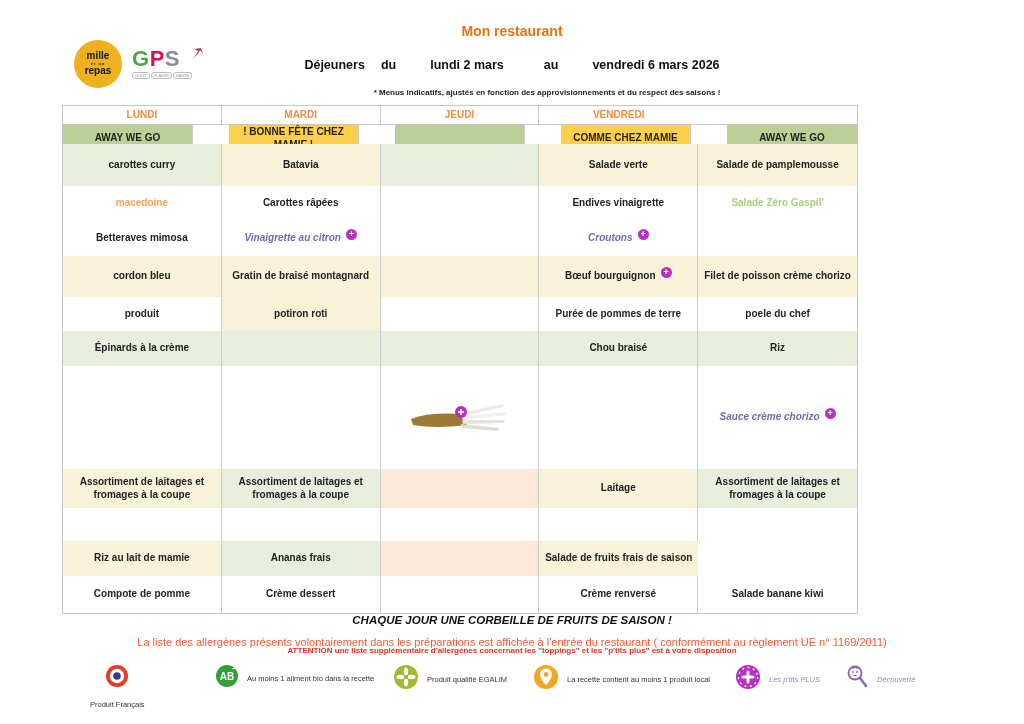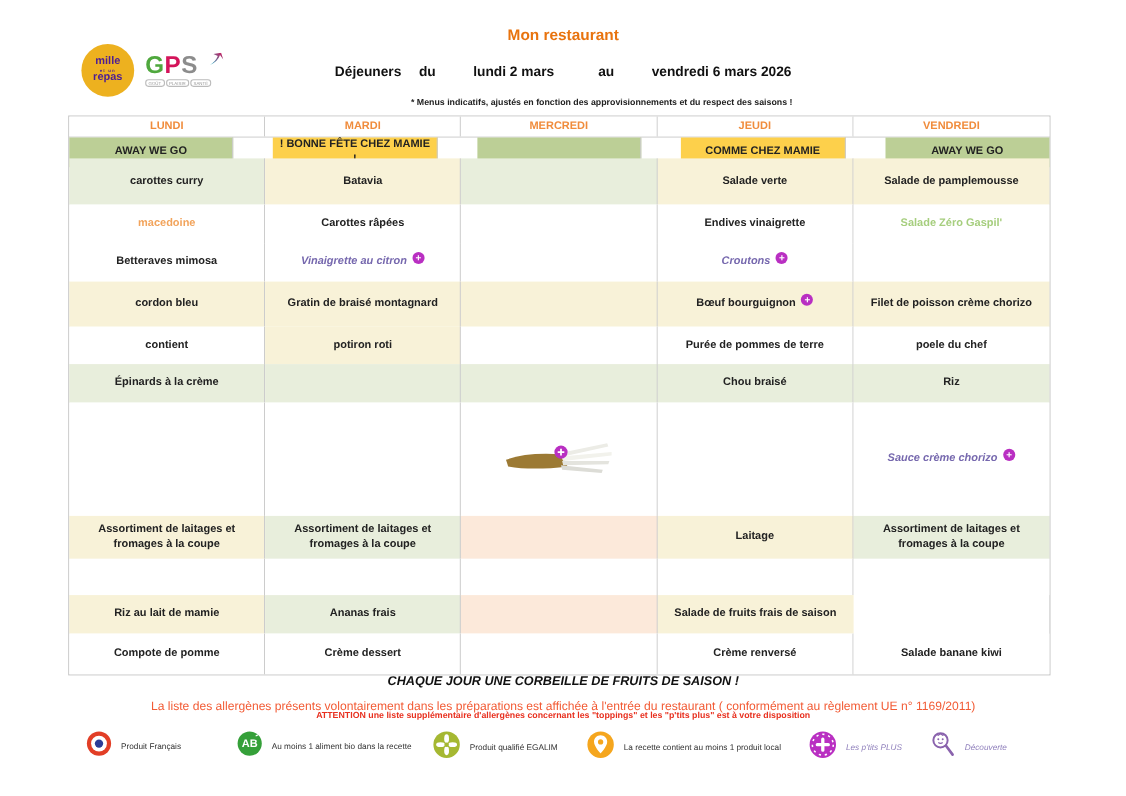--- a/index.html
+++ b/index.html
@@ -2,21 +2,21 @@
 <html><head>
 <meta charset="utf-8">
 <style>
   * { box-sizing: border-box; }
   body { margin: 0; background: #fff; }
   .page { position: relative; width: 1024px; height: 724px; background: #fff;
           font-family: "Liberation Sans", sans-serif; overflow: hidden; }
 
   
   .logos { position: absolute; left: 74px; top: 40px; display: flex; align-items: flex-start; gap: 10px; }
-  .mr-circle { width: 48px; height: 48px; border-radius: 50%; background: #EDB11F; color: #4c1d95;
+  .mr-circle { width: 48px; height: 48px; border-radius: 50%; background: #EDB11F; color: #0f172a;
                display: flex; flex-direction: column; align-items: center; justify-content: center;
                line-height: 1.05; font-weight: bold; }
   .mr-l1, .mr-l3 { font-size: 10px; }
   .mr-l2 { font-size: 4px; letter-spacing: 1px; }
   .gps { display: flex; flex-direction: column; margin-top: 8px; }
   .gps-letters { font-size: 22px; font-weight: bold; line-height: 1; display: flex; position: relative; letter-spacing: 0.5px; }
   .gps-g { color: #4FA83D; } .gps-p { color: #D4145A; } .gps-s { color: #8C8C8C; }
   .gps-arrow { position: absolute; right: -12px; top: -6px; }
   .gps-tagline { display: flex; gap: 1px; margin-top: 2px; }
   .gps-tagline span { font-size: 4px; color: #999; border: 1px solid #bbb; border-radius: 3px; padding: 0 2px; line-height: 5px; }
@@ -24,21 +24,21 @@
   .title { position: absolute; top: 23px; left: 0; width: 100%; text-align: center;
            font-size: 14px; font-weight: bold; color: #E8730E; }
   .subtitle { position: absolute; top: 58px; left: 0; width: 100%; display: flex; justify-content: center;
               font-size: 12.5px; font-weight: bold; color: #111; }
   .sub-meal { margin-right: 16px; } .sub-from { margin-right: 34px; }
   .sub-start { margin-right: 40px; } .sub-to { margin-right: 34px; }
   .note { position: absolute; top: 88px; left: 0; width: 100%; text-align: center;
           font-size: 8px; font-weight: bold; color: #222; padding-left: 70px; }
 
   
-  #menu-table { position: absolute; left: 62px; top: 105px; width: 893px; border: 1px solid #c6c6c6; background: #fff; }
+  #menu-table { position: absolute; left: 62px; top: 105px; width: 796px; border: 1px solid #c6c6c6; background: #fff; }
   .trow { display: grid; grid-template-columns: repeat(5, 1fr); }
   .tcell { border-right: 1px solid #cccccc; display: flex; align-items: center; justify-content: center;
            text-align: center; font-weight: bold; font-size: 10px; color: #222; padding: 1px 4px; line-height: 1.25; }
   .tcell:last-child { border-right: none; }
   .day-row { height: 18px; }
   .day-row .tcell { color: #F08C3C; }
   .theme-row { height: 20px; border-top: 1px solid #c6c6c6; gap: 36px; }
   .theme-green { background: #BCCF96; }
   .theme-yellow { background: #FDD04B; }
   .bg-white { background: #ffffff; }
@@ -109,21 +109,20 @@
     <span class="sub-to">au</span>
     <span class="sub-end">vendredi 6 mars 2026</span>
   </div>
 
   <div class="note">* Menus indicatifs, ajustés en fonction des approvisionnements et du respect des saisons !</div>
 
   <div id="menu-table">
       <div class="trow day-row">
         <div class="tcell bg-white">LUNDI</div>
         <div class="tcell bg-white">MARDI</div>
-        <div class="tcell bg-white">MERCREDI</div>
         <div class="tcell bg-white">JEUDI</div>
         <div class="tcell bg-white">VENDREDI</div>
       </div>
       <div class="trow theme-row">
         <div class="tcell theme-green">AWAY WE GO</div>
         <div class="tcell theme-yellow">! BONNE FÊTE CHEZ MAMIE !</div>
         <div class="tcell theme-green"></div>
         <div class="tcell theme-yellow">COMME CHEZ MAMIE</div>
         <div class="tcell theme-green">AWAY WE GO</div>
       </div>
@@ -193,21 +192,21 @@
         <div class="tcell bg-cream">
           <span>Bœuf bourguignon</span>
           <span class="badge">+</span>
         </div>
         <div class="tcell bg-cream">
           <span>Filet de poisson crème chorizo</span>
         </div>
       </div>
       <div class="trow" style="height: 34px;">
         <div class="tcell bg-white">
-          <span>contient</span>
+          <span>produit</span>
         </div>
         <div class="tcell bg-cream">
           <span>potiron roti</span>
         </div>
         <div class="tcell bg-white">
           <span></span>
         </div>
         <div class="tcell bg-white">
           <span>Purée de pommes de terre</span>
         </div>
@@ -324,21 +323,21 @@
           <span>Salade banane kiwi</span>
         </div>
       </div>
     </div>
 
   <div class="fruits">CHAQUE JOUR UNE CORBEILLE DE FRUITS DE SAISON !</div>
   <div class="allergen1">La liste des allergènes présents volontairement dans les préparations est affichée à l'entrée du restaurant ( conformément au règlement UE n° 1169/2011)</div>
   <div class="allergen2">ATTENTION une liste supplémentaire d'allergènes concernant les "toppings" et les "p'tits plus" est à votre disposition</div>
 
   <div class="legend" id="legend">
-      <div class="legend-item" style="left: 78px;">
+      <div class="legend-item" style="left: 90px; flex-direction: column;">
         <span><svg width="24" height="24" viewBox="0 0 24 24">
             <circle cx="12" cy="12" r="11" fill="#E23E26"></circle>
             <circle cx="12" cy="12" r="7.2" fill="#fff"></circle>
             <circle cx="12" cy="12" r="3.8" fill="#2B3C97"></circle>
           </svg></span>
         <span class="legend-label">Produit Français</span>
       </div>
       <div class="legend-item" style="left: 215px;">
         <span><svg width="24" height="24" viewBox="0 0 24 24">
             <circle cx="12" cy="12" r="11" fill="#35A039"></circle>

